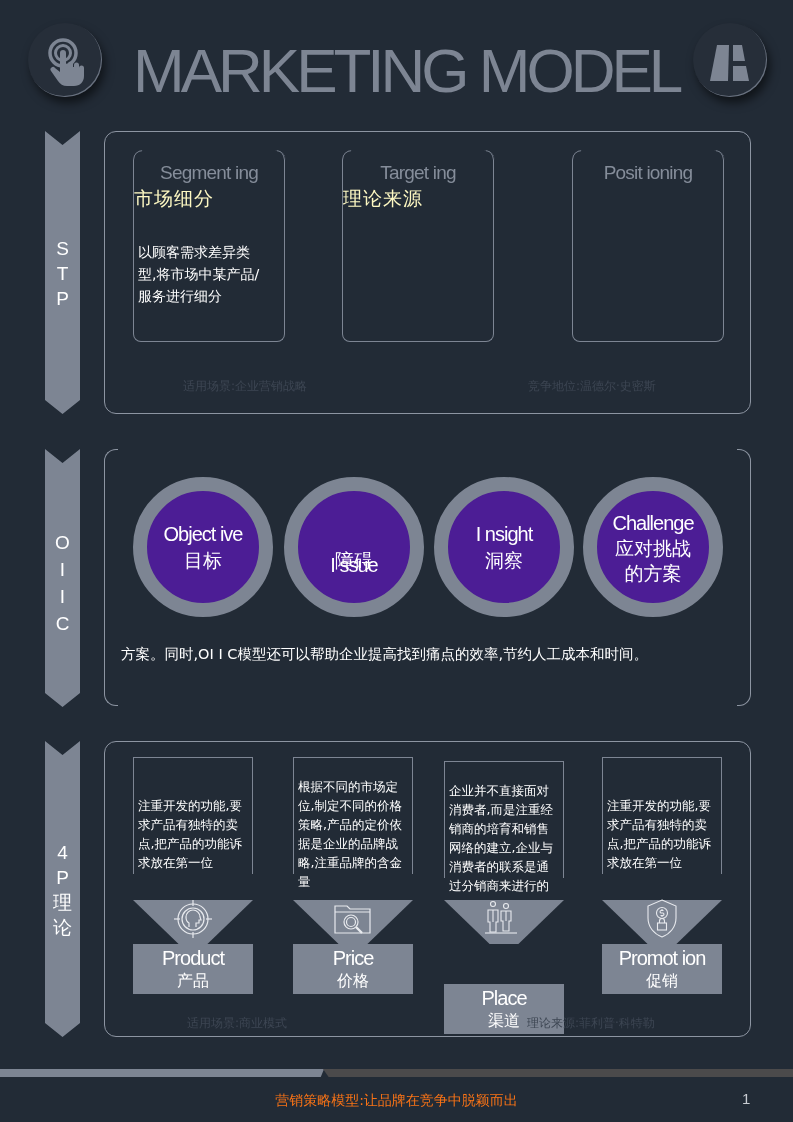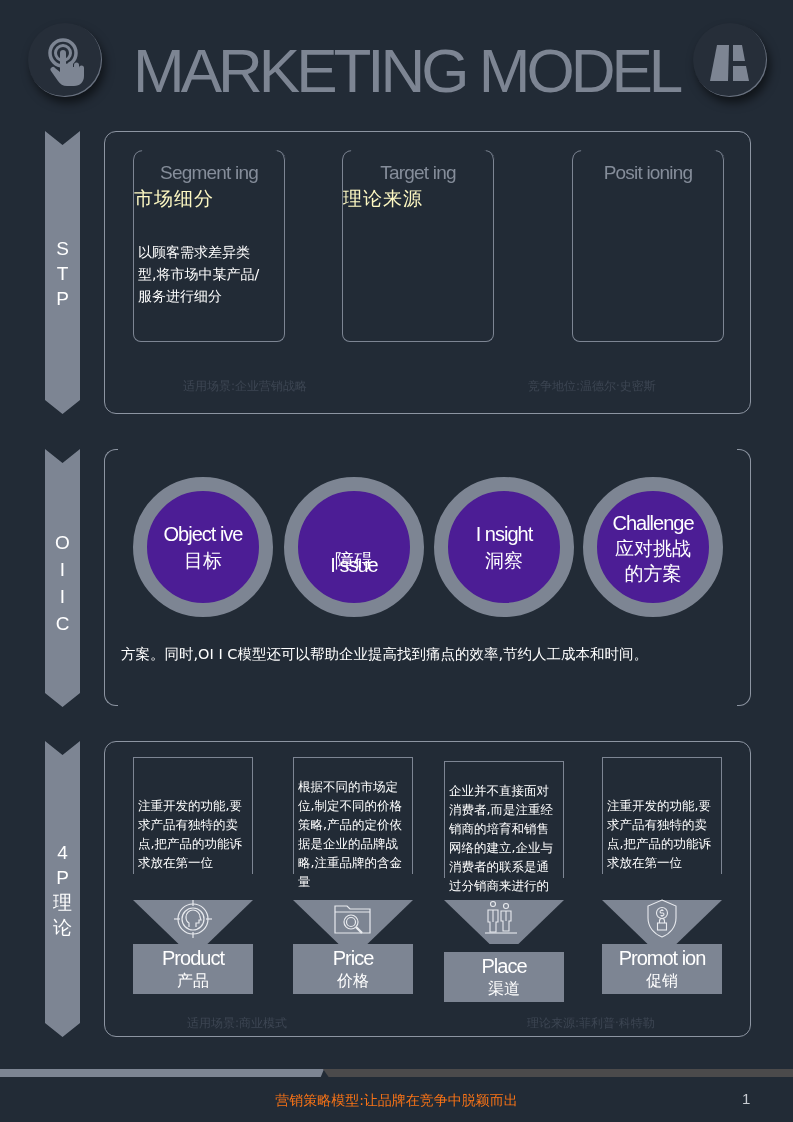--- a/index.html
+++ b/index.html
@@ -232,21 +232,21 @@
   <g fill="none" stroke="#e8eaee" stroke-width="1.1">
     <circle cx="12" cy="6" r="2.5"></circle>
       <circle cx="25" cy="8" r="2.5"></circle>
     <path d="M7 12 h10 v12 h-2 v10 h-6 v-10 h-2 z"></path>
       <line x1="12" y1="12" x2="12" y2="24"></line>
     <path d="M20 13 h10 v10 h-2 v10 h-6 v-10 h-2 z"></path>
       <line x1="25" y1="13" x2="25" y2="23"></line>
     <line x1="4" y1="35" x2="36" y2="35"></line>
   </g>
 </svg>
-<div class="p-label" style="left:444px;top:952px;">
+<div class="p-label" style="left:444px;top:984px;">
   <span class="p-en">Place</span>
   <span class="p-cn">渠道</span>
 </div>
 
 <div class="p-box" style="left:602px;top:757px;">
   <div class="p-text" style="top:38px;">
     <div>注重开发的功能,要</div>
     <div>求产品有独特的卖</div>
     <div>点,把产品的功能诉</div>
     <div>求放在第一位</div>

